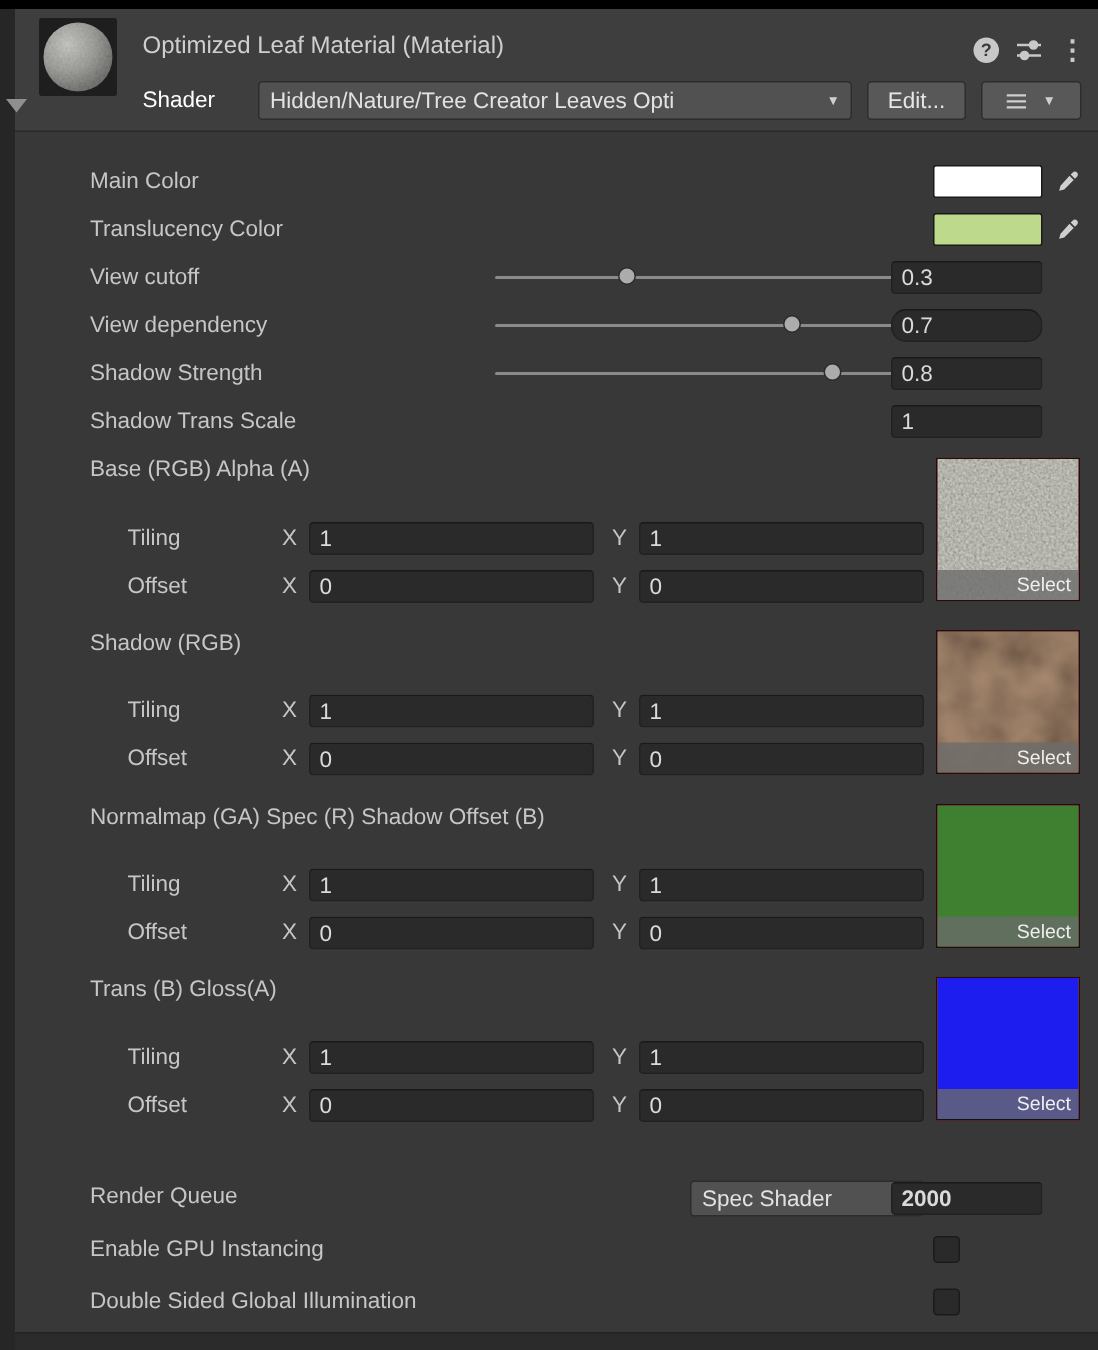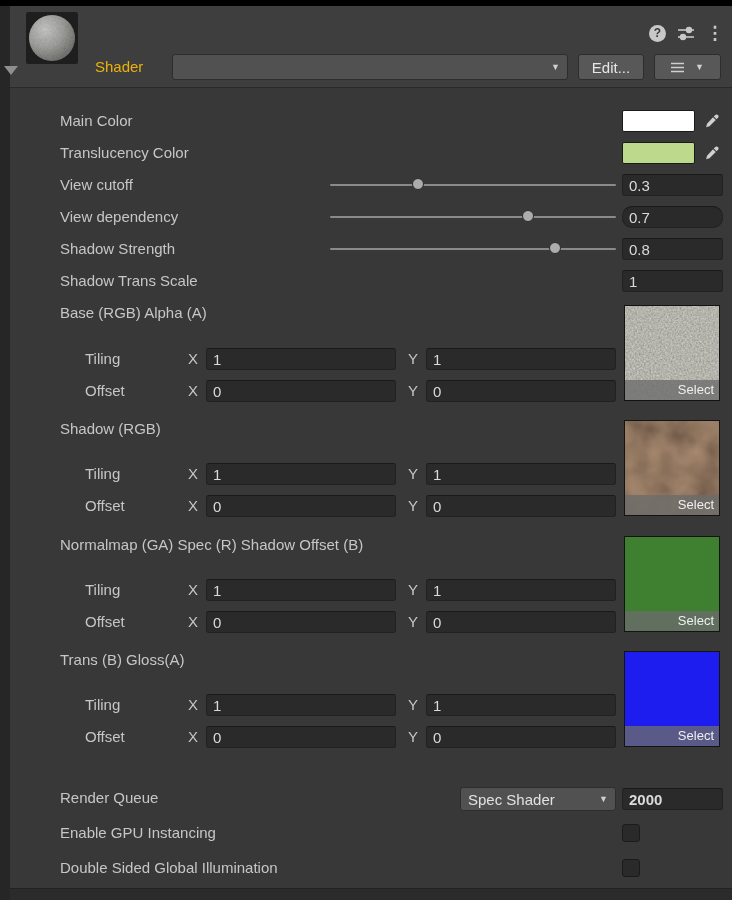--- a/index.html
+++ b/index.html
@@ -16,36 +16,36 @@
   .preview { position:absolute; left:16px; top:6px; width:52px; height:52px; background:#1e1e1e; border-radius:2px; }
   .sphere  { position:absolute; left:3px; top:3px; width:46px; height:46px; border-radius:50%; overflow:hidden;
              background:radial-gradient(circle at 35% 32%, #c6c6c6, #8d8d8d 42%, #4d4d4d 75%, #242424 100%); }
   .sphere svg { position:absolute; inset:0; opacity:.32; }
   .title { position:absolute; left:85px; top:16px; font-size:16px; color:#CFCFCF; white-space:nowrap; }
   .header-icons { position:absolute; right:8px; top:18px; display:flex; align-items:center; gap:11px; }
   .help-icon { width:17px; height:17px; border-radius:50%; background:#C8C8C8; color:#3A3A3A;
                font-size:12px; font-weight:bold; display:flex; align-items:center; justify-content:center; }
   .kebab { color:#C8C8C8; font-size:18px; font-weight:bold; line-height:18px; }
 
-  .shader-label { position:absolute; left:85px; top:48px; height:26px; line-height:26px; font-size:15px; color:#eab308; }
+  .shader-label { position:absolute; left:85px; top:48px; height:26px; line-height:26px; font-size:15px; color:#ffffff; }
   .dropdown { background:#515151; border:1px solid #2D2D2D; border-radius:3px; color:#E2E2E2;
               font-size:15px; display:flex; align-items:center; padding:0 7px; white-space:nowrap; overflow:hidden; }
   .dd-arrow { margin-left:auto; font-size:9px; color:#CFCFCF; padding-left:4px; }
   .shader-dd { position:absolute; left:162px; top:48px; width:396px; height:26px; }
   .btn { position:absolute; background:#585858; border:1px solid #2D2D2D; border-radius:3px; color:#E6E6E6;
          font-size:15px; display:flex; align-items:center; justify-content:center; }
   .edit-btn { left:568px; top:48px; width:66px; height:26px; }
   .preset-btn { left:644px; top:48px; width:67px; height:26px; gap:7px; }
 
   .lbl { position:absolute; left:50px; height:22px; line-height:22px; font-size:15px; color:#C6C6C6; white-space:nowrap; }
   .sub { left:75px; }
   .axis { position:absolute; height:22px; line-height:22px; font-size:15px; color:#C6C6C6; }
   .field { position:absolute; height:22px; background:#2A2A2A; border:1px solid #212121; border-top-color:#191919;
            border-radius:3px; color:#DADADA; font-size:15px; font-family:inherit; padding:0 6px; outline:none; }
-  .rfield { left:612px; width:101px; }
+  .rfield { left:584px; width:101px; }
   .swatch { position:absolute; left:612px; width:73px; height:22px; border:1px solid #1a1a1a; border-radius:2px; }
   .dropper { position:absolute; left:689px; width:26px; height:22px; display:flex; align-items:center; justify-content:center; }
 
   .slider { position:absolute; left:320px; width:286px; height:22px; }
   .slider .track { position:absolute; left:0; right:0; top:10px; height:2px; background:#8A8A8A; border-radius:1px; }
   .slider .thumbk { position:absolute; top:4px; width:12px; height:12px; border-radius:50%;
                     background:#ACACAC; border:1px solid #2c2c2c; }
 
   .thumb { position:absolute; left:614px; width:96px; height:96px; border:1px solid #131313; overflow:hidden; background:#ef4444; }
   .thumb svg, .thumb .fill { position:absolute; inset:0; width:100%; height:100%; }
@@ -93,36 +93,38 @@
   <div class="panel">
 
     <div class="header">
       <div class="preview">
         <div class="sphere">
           <svg viewBox="0 0 46 46">
               <rect width="46" height="46" filter="url(#grayNoise)"></rect>
             </svg>
         </div>
       </div>
+      <div class="title">Optimized Leaf Material (Material)</div>
 
       <div class="header-icons">
         <div class="help-icon">?</div>
         <svg width="18" height="15" viewBox="0 0 18 15">
           <g stroke="#C8C8C8" stroke-width="1.6" fill="#C8C8C8">
             <line x1="1" y1="4" x2="17" y2="4"></line>
             <line x1="1" y1="11" x2="17" y2="11"></line>
             <circle cx="12" cy="4" r="2.4"></circle>
             <circle cx="6" cy="11" r="2.4"></circle>
           </g>
         </svg>
         <div class="kebab">⋮</div>
       </div>
 
       <div class="shader-label">Shader</div>
       <div class="dropdown shader-dd">
+        <span>Hidden/Nature/Tree Creator Leaves Opti</span>
         <span class="dd-arrow">▼</span>
       </div>
       <div class="btn edit-btn">Edit...</div>
       <div class="btn preset-btn">
         <svg width="13" height="11" viewBox="0 0 13 11">
           <g stroke="#CFCFCF" stroke-width="1.5">
             <line x1="0" y1="1.5" x2="13" y2="1.5"></line>
             <line x1="0" y1="5.5" x2="13" y2="5.5"></line>
             <line x1="0" y1="9.5" x2="13" y2="9.5"></line>
           </g>

